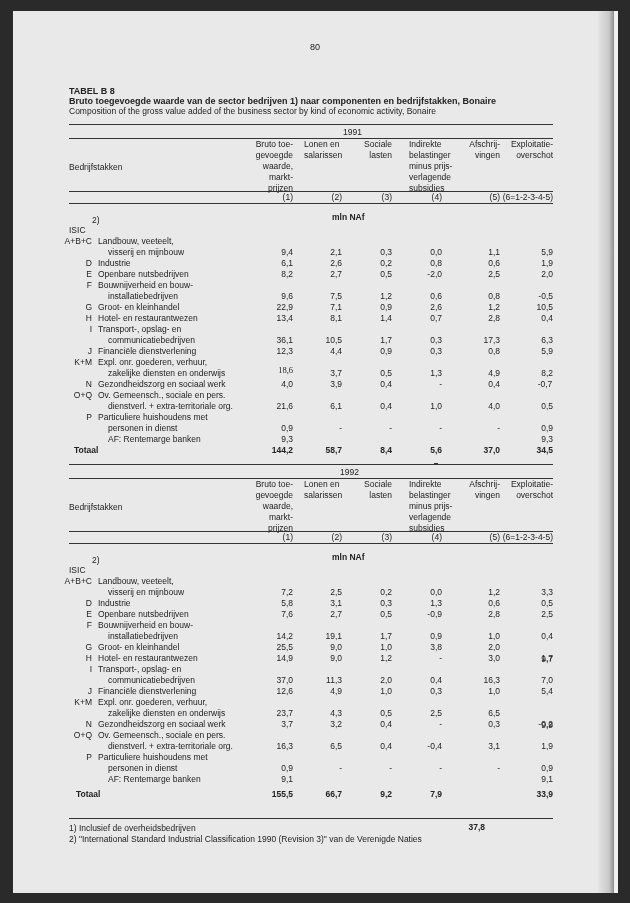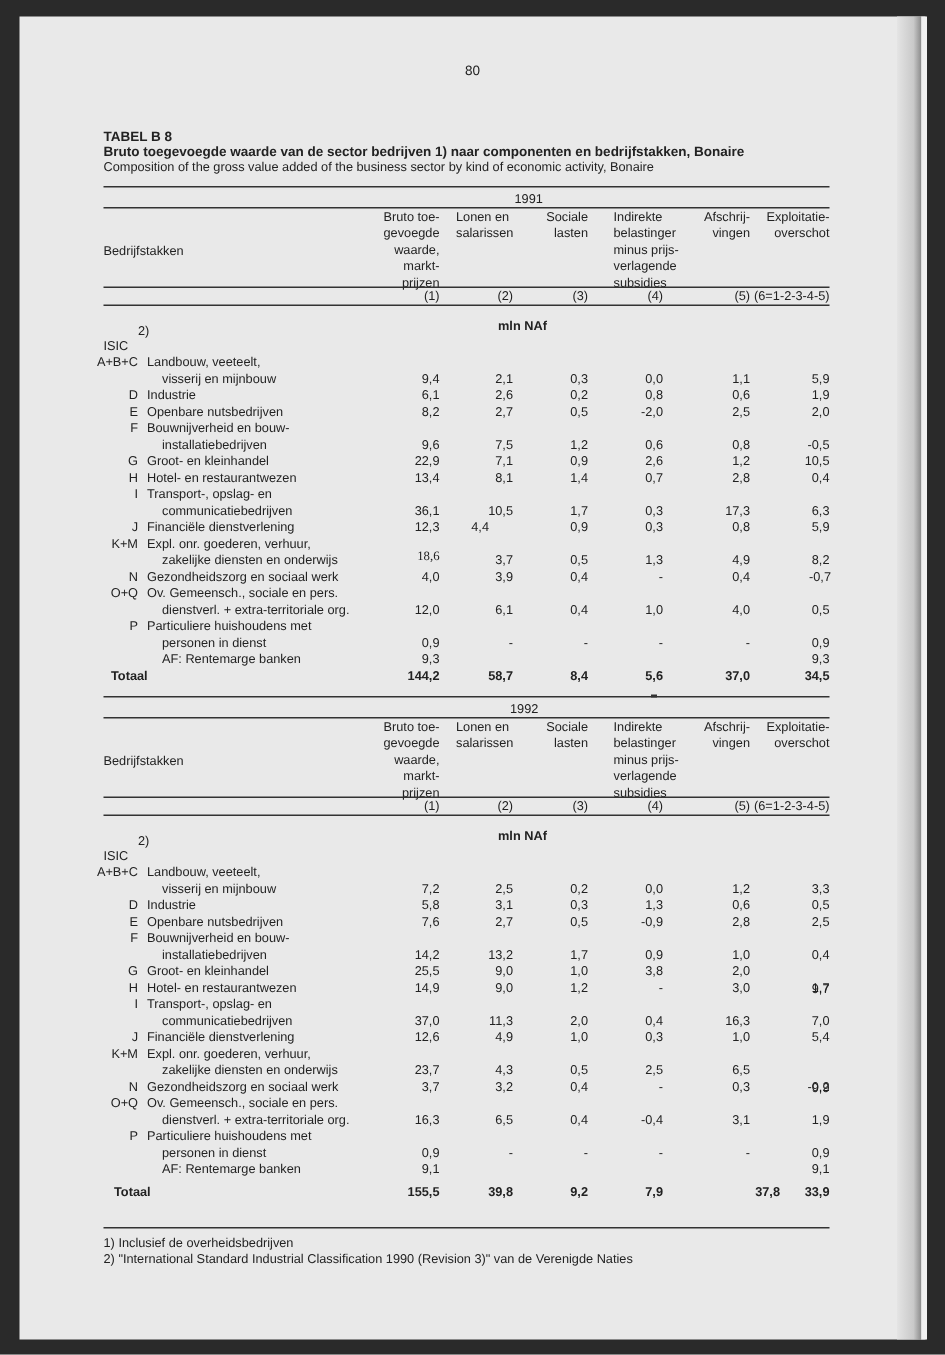--- a/index.html
+++ b/index.html
@@ -164,21 +164,21 @@
       <div class="v" style="top: 11px; left: 302px;">10,5</div>
       <div class="v" style="top: 11px; left: 352px;">1,7</div>
       <div class="v" style="top: 11px; left: 402px;">0,3</div>
       <div class="v" style="top: 11px; left: 460px;">17,3</div>
       <div class="v" style="top: 11px; left: 513px;">6,3</div>
     </div>
     <div class="row" style="top: 346px; height: 11px;">
       <div class="code" style="top: 0px;">J</div>
       <div class="lbl" style="top: 0px;">Financiële  dienstverlening</div>
       <div class="v" style="top: 0px; left: 253px;">12,3</div>
-      <div class="v" style="top: 0px; left: 286px;">4,4</div>
+      <div class="v" style="top: 0px; left: 302px;">4,4</div>
       <div class="v" style="top: 0px; left: 352px;">0,9</div>
       <div class="v" style="top: 0px; left: 402px;">0,3</div>
       <div class="v" style="top: 0px; left: 460px;">0,8</div>
       <div class="v" style="top: 0px; left: 513px;">5,9</div>
     </div>
     <div class="row" style="top: 357px; height: 22px;">
       <div class="code" style="top: 0px;">K+M</div>
       <div class="lbl" style="top: 0px;">Expl. onr. goederen, verhuur,</div>
       <div class="lbl ind" style="top: 11px;">zakelijke diensten en onderwijs</div>
       <div class="v" style="top: 8px; left: 253px; font-family: Liberation Serif, serif;">18,6</div>
@@ -189,27 +189,27 @@
       <div class="v" style="top: 11px; left: 513px;">8,2</div>
     </div>
     <div class="row" style="top: 379px; height: 11px;">
       <div class="code" style="top: 0px;">N</div>
       <div class="lbl" style="top: 0px;">Gezondheidszorg en sociaal werk</div>
       <div class="v" style="top: 0px; left: 253px;">4,0</div>
       <div class="v" style="top: 0px; left: 302px;">3,9</div>
       <div class="v" style="top: 0px; left: 352px;">0,4</div>
       <div class="v" style="top: 0px; left: 402px;">-</div>
       <div class="v" style="top: 0px; left: 460px;">0,4</div>
-      <div class="v" style="top: 0px; left: 514px;">-0,7</div>
+      <div class="v" style="top: 0px; left: 525px; text-align: center;">-0,7</div>
     </div>
     <div class="row" style="top: 390px; height: 22px;">
       <div class="code" style="top: 0px;">O+Q</div>
       <div class="lbl" style="top: 0px;">Ov. Gemeensch., sociale en pers.</div>
       <div class="lbl ind" style="top: 11px;">dienstverl. + extra-territoriale org.</div>
-      <div class="v" style="top: 11px; left: 253px;">12,0</div>
+      <div class="v" style="top: 11px; left: 253px;">21,6</div>
       <div class="v" style="top: 11px; left: 302px;">6,1</div>
       <div class="v" style="top: 11px; left: 352px;">0,4</div>
       <div class="v" style="top: 11px; left: 402px;">1,0</div>
       <div class="v" style="top: 11px; left: 460px;">4,0</div>
       <div class="v" style="top: 11px; left: 513px;">0,5</div>
     </div>
     <div class="row" style="top: 412px; height: 22px;">
       <div class="code" style="top: 0px;">P</div>
       <div class="lbl" style="top: 0px;">Particuliere huishoudens met</div>
       <div class="lbl ind" style="top: 11px;">personen in dienst</div>
@@ -312,21 +312,21 @@
       <div class="v" style="top: 0px; left: 352px;">0,5</div>
       <div class="v" style="top: 0px; left: 402px;">-0,9</div>
       <div class="v" style="top: 0px; left: 460px;">2,8</div>
       <div class="v" style="top: 0px; left: 513px;">2,5</div>
     </div>
     <div class="row" style="top: 620px; height: 22px;">
       <div class="code" style="top: 0px;">F</div>
       <div class="lbl" style="top: 0px;">Bouwnijverheid en bouw-</div>
       <div class="lbl ind" style="top: 11px;">installatiebedrijven</div>
       <div class="v" style="top: 11px; left: 253px;">14,2</div>
-      <div class="v" style="top: 11px; left: 302px;">13,2</div>
+      <div class="v" style="top: 11px; left: 302px;">19,1</div>
       <div class="v" style="top: 11px; left: 352px;">1,7</div>
       <div class="v" style="top: 11px; left: 402px;">0,9</div>
       <div class="v" style="top: 11px; left: 460px;">1,0</div>
       <div class="v" style="top: 11px; left: 513px;">0,4</div>
     </div>
     <div class="row" style="top: 642px; height: 11px;">
       <div class="code" style="top: 0px;">G</div>
       <div class="lbl" style="top: 0px;">Groot- en kleinhandel</div>
       <div class="v" style="top: 0px; left: 253px;">25,5</div>
       <div class="v" style="top: 0px; left: 302px;">9,0</div>
@@ -414,24 +414,24 @@
       <div class="v" style="top: 0px; left: 253px;">9,1</div>
       <div class="v" style="top: 0px; left: 302px;"></div>
       <div class="v" style="top: 0px; left: 352px;"></div>
       <div class="v" style="top: 0px; left: 402px;"></div>
       <div class="v" style="top: 0px; left: 460px;"></div>
       <div class="v" style="top: 0px; left: 513px;">9,1</div>
     </div>
     <div class="row tot" style="top: 789px;">
       <div class="lbl" style="left: 76px;">Totaal</div>
       <div class="v" style="left: 253px;">155,5</div>
-      <div class="v" style="left: 302px;">39,8</div>
+      <div class="v" style="left: 302px;">66,7</div>
       <div class="v" style="left: 352px;">9,2</div>
       <div class="v" style="left: 402px;">7,9</div>
-      <div class="v" style="left: 480px;">37,8</div>
+      <div class="v" style="left: 445px; margin-top: 33px;">37,8</div>
       <div class="v" style="left: 513px;">33,9</div>
     </div>
     <div class="abs small" style="left: 434px; top: 463px; width: 4px; height: 2px; background: rgb(51, 51, 51);"></div>
   </div>
 
 <div class="rule" style="left:69px; top:818px; width:484px;"></div>
 <div class="abs fn" style="left:69px; top:823px;">1) Inclusief de overheidsbedrijven</div>
 <div class="abs fn" style="left:69px; top:834px;">2) "International Standard Industrial Classification 1990 (Revision 3)" van de Verenigde Naties</div>
 
 </body></html>

